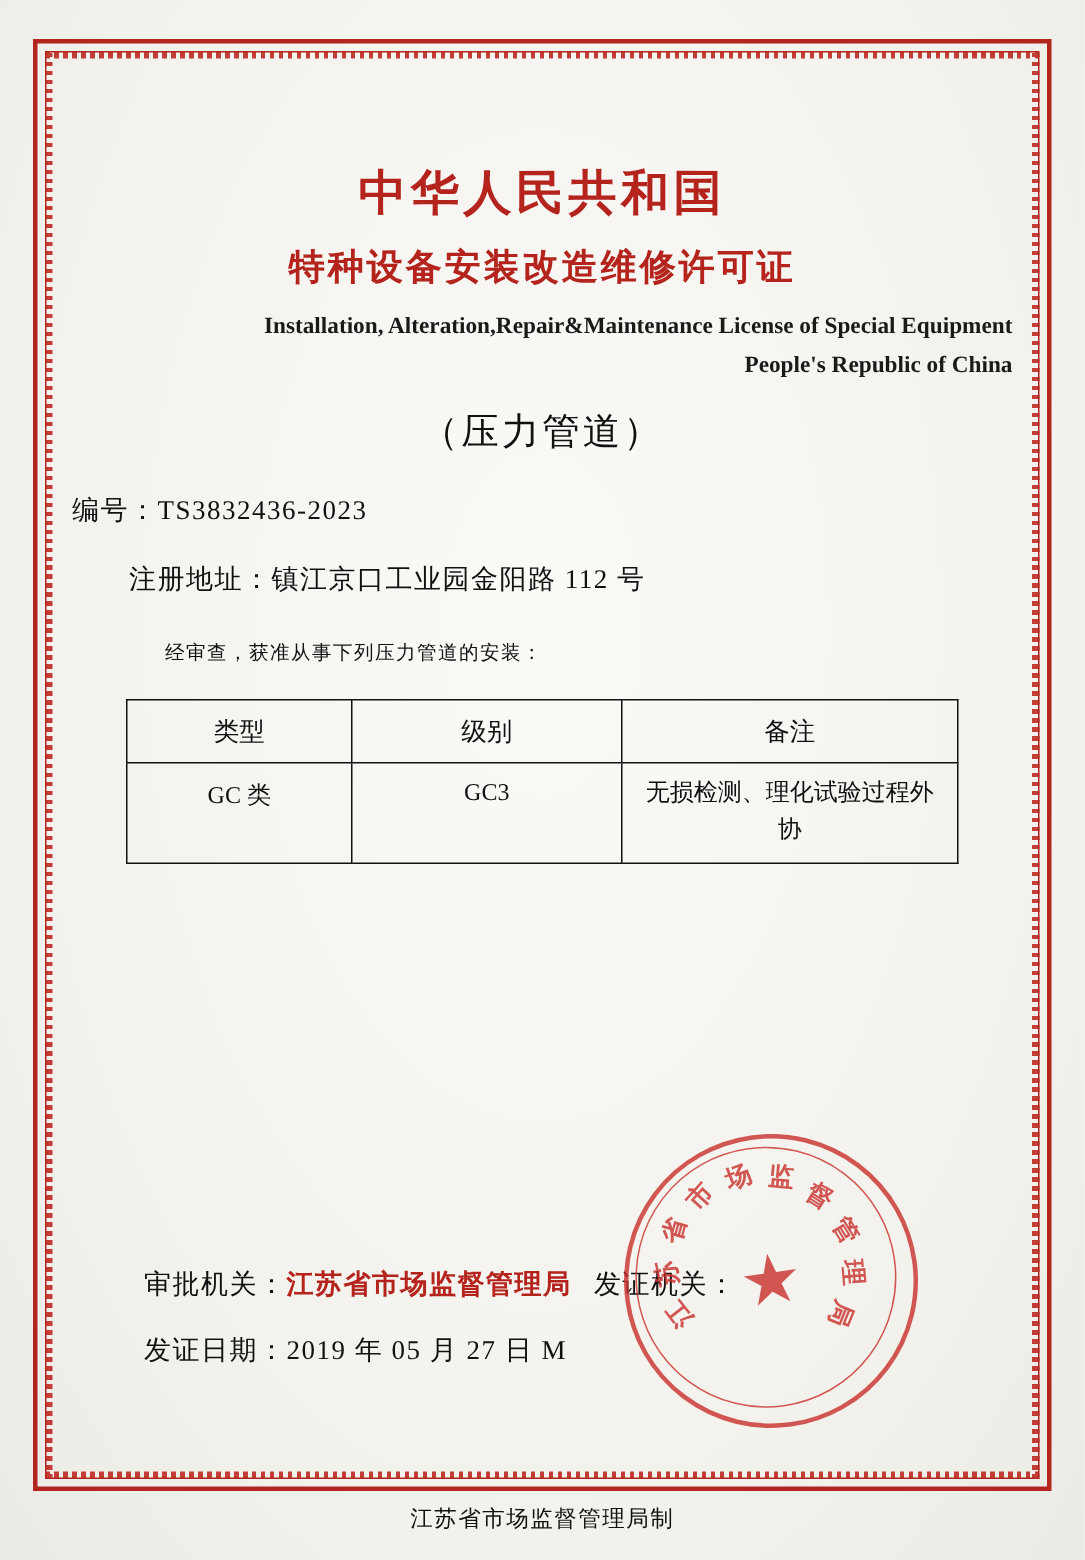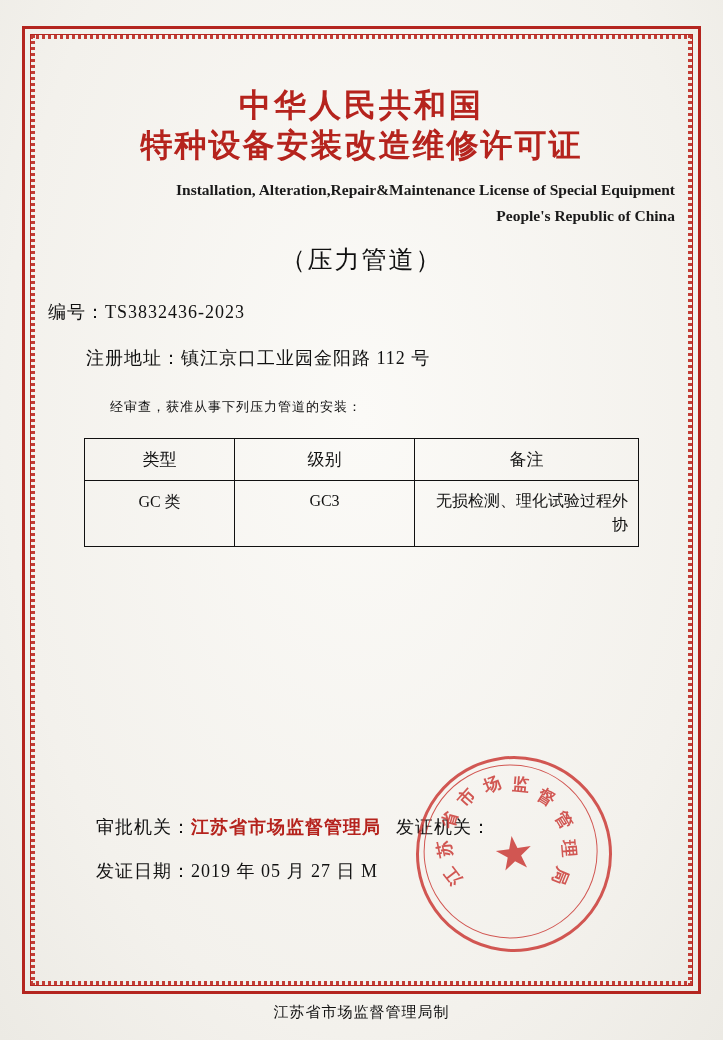--- a/index.html
+++ b/index.html
@@ -57,44 +57,44 @@
     background-size: 100% 5px, 100% 5px, 5px 100%, 5px 100%;
     background-position: left top, left bottom, left top, right top;
     background-repeat: no-repeat;
     opacity: 0.95;
     pointer-events: none;
   }
 
   .content {
     position: absolute;
     left: 48px;
-    top: 41px;
+    top: 64px;
     width: 627px;
     height: 916px;
   }
 
   .title-cn-1 {
     text-align: center;
     font-family: "Liberation Serif", serif;
     font-weight: bold;
     font-size: 32px;
     color: #b5231d;
     letter-spacing: 3px;
     margin-top: 44px;
     line-height: 1.25;
   }
   .title-cn-2 {
     text-align: center;
     font-family: "Liberation Serif", serif;
     font-weight: bold;
-    font-size: 32px;
+    font-size: 24px;
     color: #b5231d;
     letter-spacing: 2px;
     line-height: 1.3;
-    margin-top: 0;
+    margin-top: 16px;
   }
   .title-en-1, .title-en-2 {
     text-align: right;
     font-family: Liberation Serif, serif;
     font-weight: bold;
     font-size: 15.5px;
     color: #1a1a1a;
     letter-spacing: 0px;
   }
   .title-en-1 { margin-top: 14px; }
@@ -148,21 +148,21 @@
     padding: 8px 10px;
     vertical-align: top;
   }
   table.scope th {
     text-align: center;
     font-weight: normal;
     font-size: 17px;
     padding: 9px 10px;
   }
   table.scope td.c { text-align: center; padding-top: 11px; }
-  table.scope td.note { text-align: right; line-height: 1.55; }
+  table.scope td.note { text-align: center; line-height: 1.55; }
   .col-a { width: 150px; }
   .col-b { width: 180px; }
 
   .spacer { height: 248px; }
 
   .sign-block {
     position: relative;
     padding-left: 48px;
     font-size: 18px;
     color: #111;

